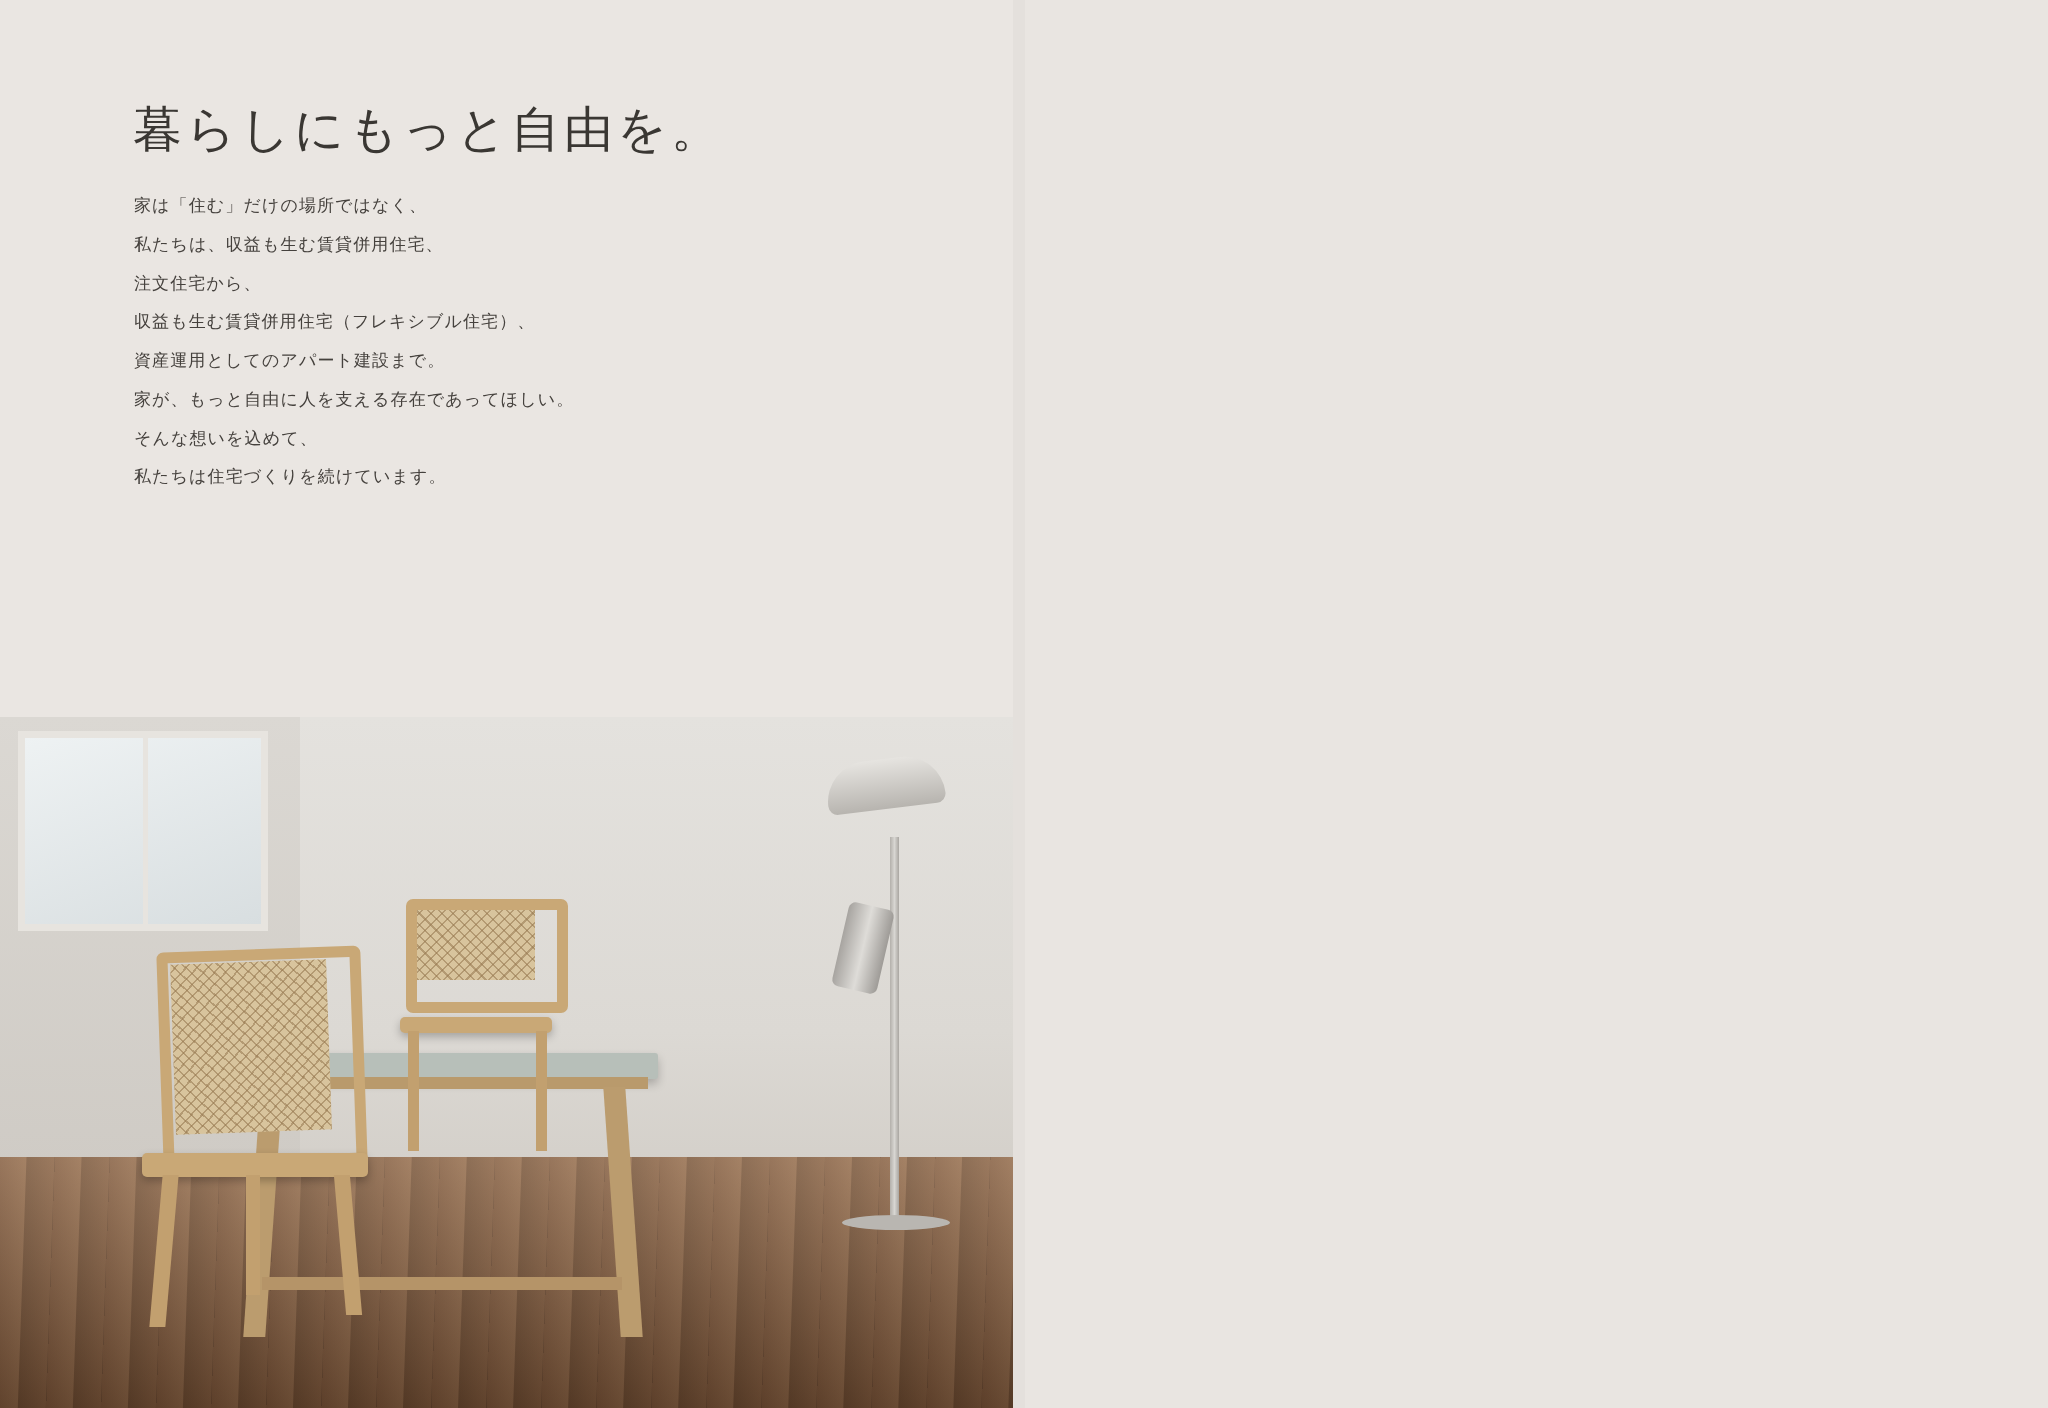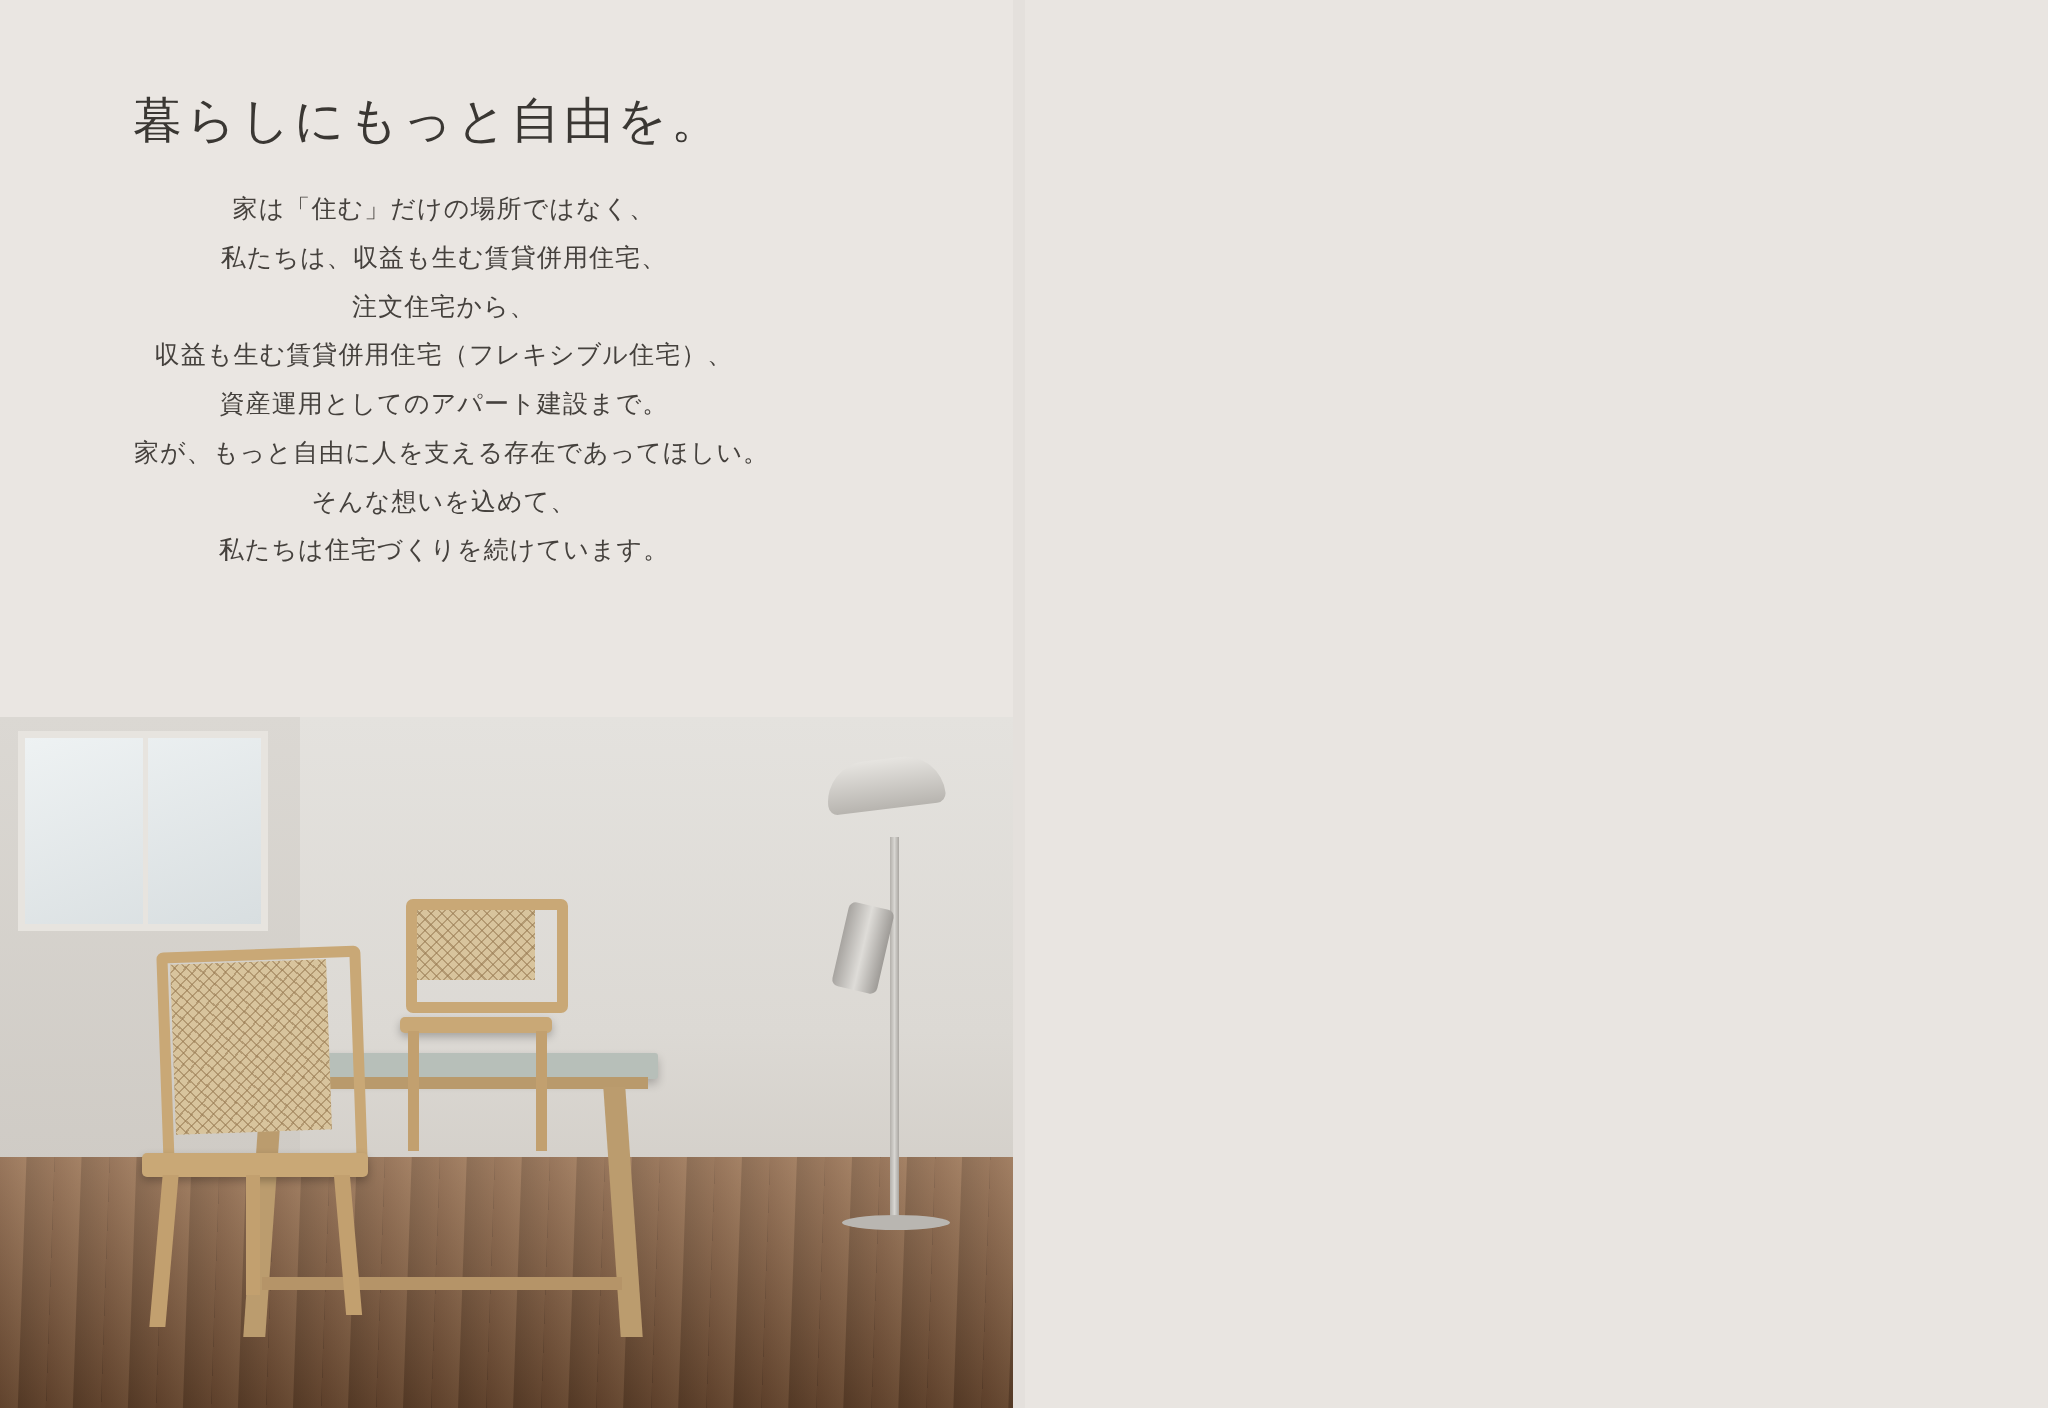--- a/index.html
+++ b/index.html
@@ -9,28 +9,28 @@
     font-family:"Liberation Sans","DejaVu Sans",sans-serif;
     overflow:hidden;position:relative;
   }
   .page{position:absolute;inset:0;}
 
   
   .left-page{position:absolute;left:0;top:0;width:1013px;height:1408px;background:#eae6e2;}
   .left-gutter{position:absolute;left:1013px;top:0;width:12px;height:1408px;background:#e4e0dc;}
 
   .lead-title{
-    position:absolute;left:133px;top:88px;
+    position:absolute;left:133px;top:97px;
     font-family:"Liberation Serif","DejaVu Serif",serif;
     font-size:49px;letter-spacing:4px;color:#3a3733;font-weight:400;white-space:nowrap;
   }
   .lead-body{
     position:absolute;left:134px;top:195px;width:620px;
-    font-family:Liberation Mono, monospace;
-    font-size:25px;color:#45413d;letter-spacing:1.1px;text-align:center;
+    font-family:Liberation Serif, serif;
+    font-size:17px;color:#45413d;letter-spacing:1.1px;
   }
   .lead-body p{margin:0 0 17.5px 0;line-height:1.25;white-space:nowrap;}
 
   
   .left-photo{position:absolute;left:0;top:717px;width:1013px;height:691px;overflow:hidden;background:#cdc4bb;}
   .lp-wall{position:absolute;left:0;top:0;width:1013px;height:448px;background:linear-gradient(180deg,#e4e2de 0%,#dcd9d4 70%,#d4d0ca 100%);}
   .lp-wall2{position:absolute;left:0;top:0;width:300px;height:448px;background:linear-gradient(180deg,#dbd8d3,#cfcbc5);}
   .lp-floor{position:absolute;left:0;top:440px;width:1013px;height:251px;
     background:repeating-linear-gradient(92deg,#7b5438 0px,#8b6344 26px,#6e4b31 27px,#80593c 54px,#6a4830 55px);}
   .lp-floor-sheen{position:absolute;left:0;top:440px;width:1013px;height:251px;background:linear-gradient(180deg,rgba(255,240,220,.22),rgba(0,0,0,.25));}

